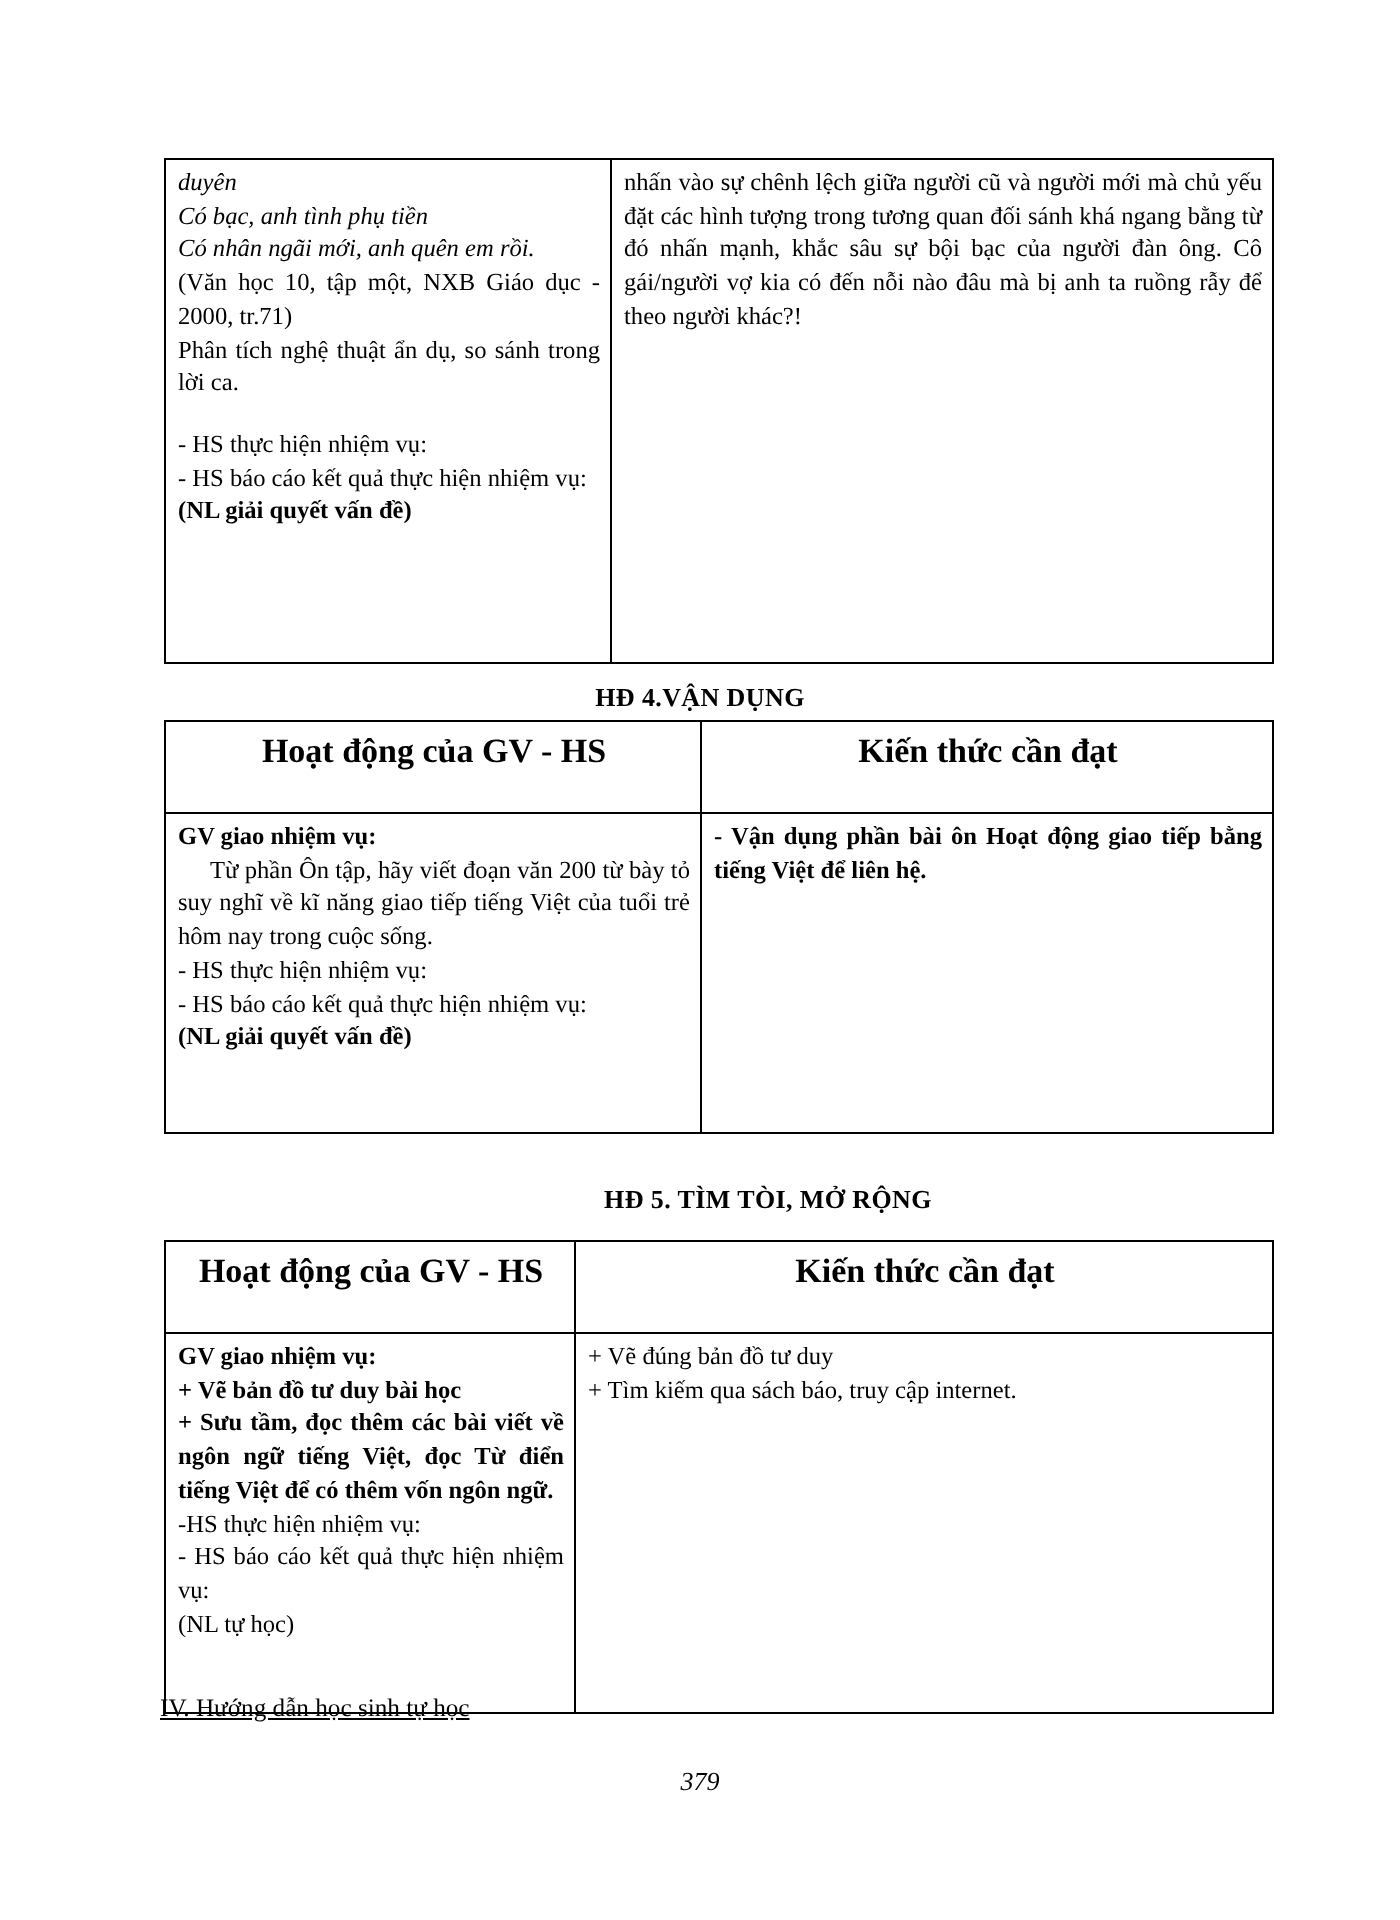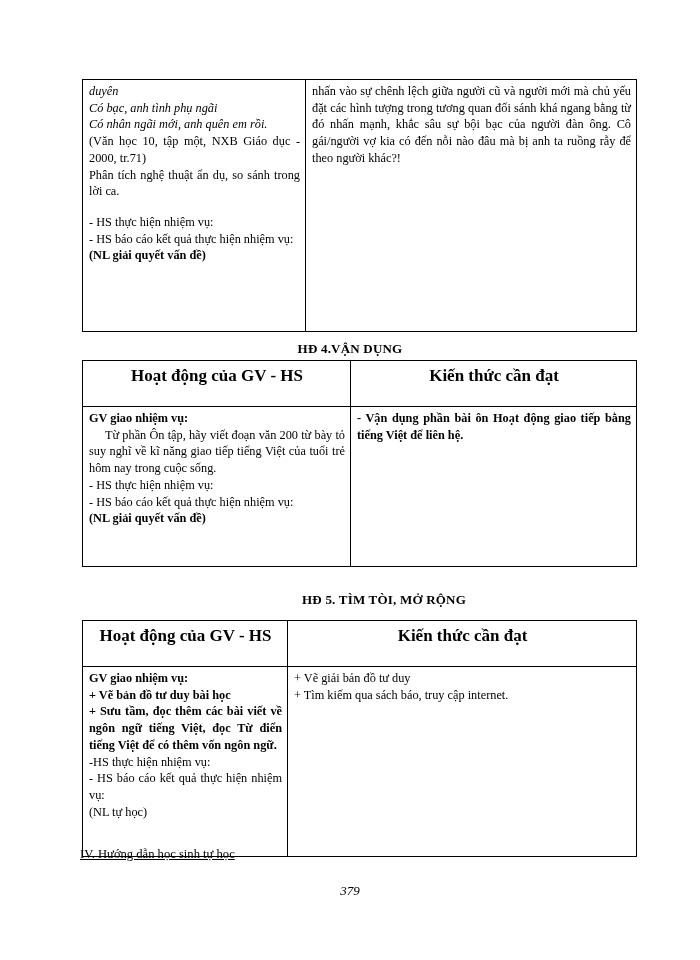--- a/index.html
+++ b/index.html
@@ -136,21 +136,21 @@
 <body>
 
 <div class="page">
 
   <table class="doc-table" id="table-1">
     <tbody>
         <tr>
       <td class="c-left">
         <div class="cell-text">
           <p class="it">duyên</p>
-          <p class="it">Có bạc, anh tình phụ ngãi</p>
+          <p class="it">Có bạc, anh tình phụ tiền</p>
           <p class="it">Có nhân ngãi mới, anh quên em rồi.</p>
           <p class="just">(Văn học 10, tập một, NXB Giáo dục - 2000, tr.71)</p>
           <p class="just">Phân tích nghệ thuật ẩn dụ, so sánh trong lời ca.</p>
           <p style="height:14px;">&nbsp;</p>
           <p>-  HS thực hiện nhiệm vụ:</p>
           <p class="just">- HS báo  cáo kết quả thực hiện nhiệm vụ:</p>
           <p class="bd">(NL giải quyết vấn đề)</p>
         </div>
       </td>
       <td class="c-right">
@@ -203,21 +203,21 @@
           <p class="bd">GV giao nhiệm vụ:</p>
           <p class="bd">+ Vẽ bản đồ tư duy bài học</p>
           <p class="just bd">+ Sưu tầm, đọc thêm các bài viết về ngôn ngữ tiếng Việt, đọc Từ điển tiếng Việt để có thêm vốn ngôn ngữ.</p>
           <p>-HS thực hiện nhiệm vụ:</p>
           <p class="just">- HS báo  cáo kết quả thực hiện nhiệm vụ:</p>
           <p>(NL tự học)</p>
         </div>
       </td>
       <td class="c-right">
         <div class="cell-text">
-          <p>+ Vẽ giải bản đồ tư duy</p>
+          <p>+ Vẽ đúng bản đồ tư duy</p>
           <p>+ Tìm kiếm qua sách báo, truy cập internet.</p>
         </div>
       </td>
     </tr>
   </tbody>
     </table>
 
   <div id="section-iv">IV. Hướng dẫn học sinh tự học</div>
 
   <div id="page-number">379</div>

